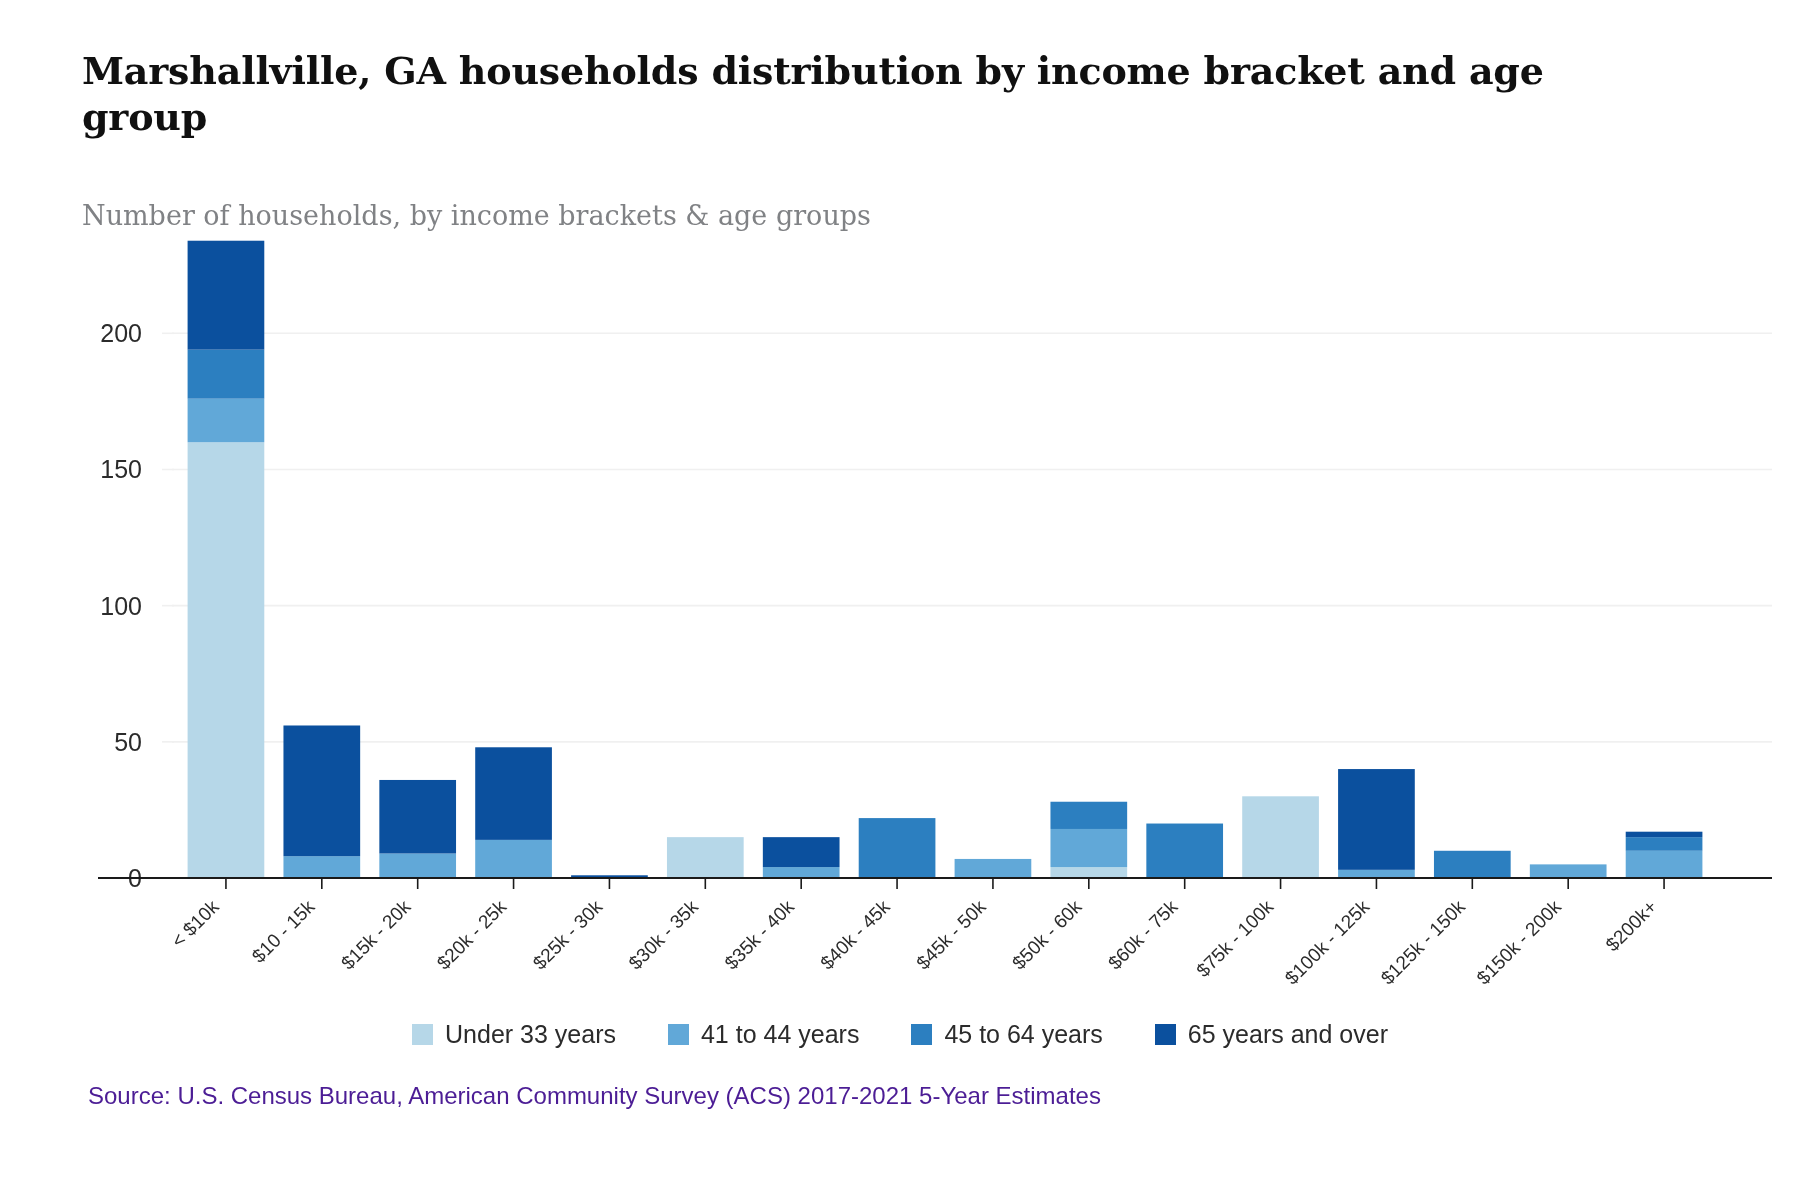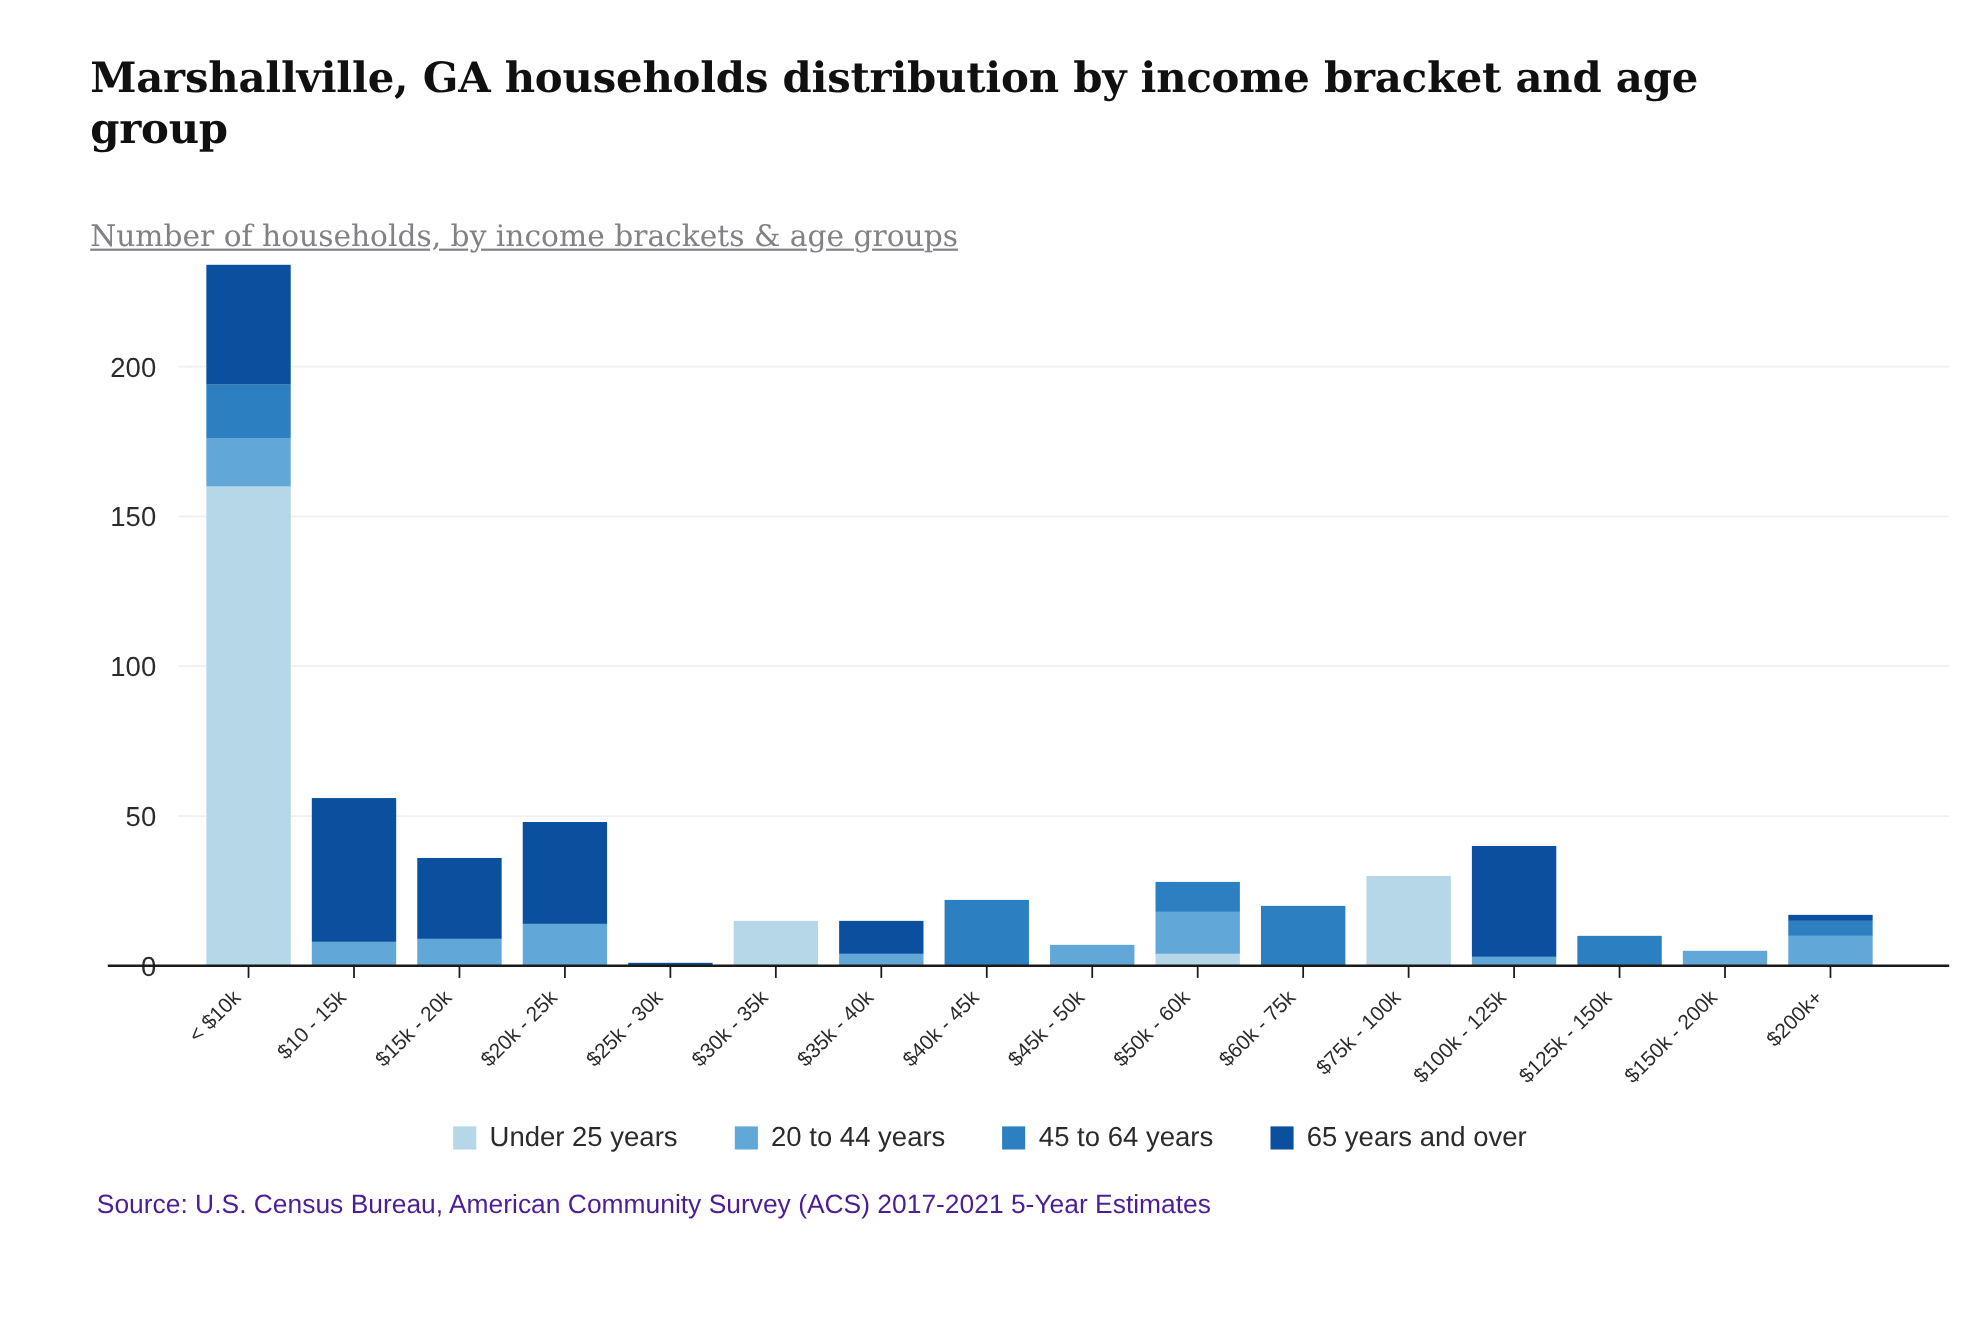--- a/index.html
+++ b/index.html
@@ -35,21 +35,20 @@
   }
   .subtitle {
     position: absolute;
     left: 82px;
     top: 200px;
     width: 1400px;
     font-family: "DejaVu Serif", "Liberation Serif", serif;
     font-size: 27px;
     color: #808285;
     letter-spacing: 0px;
-    text-decoration: underline;
   }
   
   #plot {
     position: absolute;
     left: 0;
     top: 0;
     width: 1800px;
     height: 1200px;
   }
   .gridline {
@@ -205,25 +204,25 @@
       <text x="1466.3125" y="908" class="xtick-label" transform="rotate(-45 1466.3125 908)">$125k - 150k</text>
       <line x1="1568.1875" x2="1568.1875" y1="878" y2="889" class="tickmark"></line>
       <text x="1562.1875" y="908" class="xtick-label" transform="rotate(-45 1562.1875 908)">$150k - 200k</text>
       <line x1="1664.0625" x2="1664.0625" y1="878" y2="889" class="tickmark"></line>
       <text x="1658.0625" y="908" class="xtick-label" transform="rotate(-45 1658.0625 908)">$200k+</text>
     </svg>
 
   <div class="legend" id="legend">
       <div class="legend-item">
         <span class="legend-swatch" style="background: rgb(182, 215, 232);"></span>
-        <span class="legend-label">Under 25 years</span>
+        <span class="legend-label">Under 33 years</span>
       </div>
       <div class="legend-item">
         <span class="legend-swatch" style="background: rgb(97, 168, 216);"></span>
-        <span class="legend-label">20 to 44 years</span>
+        <span class="legend-label">41 to 44 years</span>
       </div>
       <div class="legend-item">
         <span class="legend-swatch" style="background: rgb(44, 127, 192);"></span>
         <span class="legend-label">45 to 64 years</span>
       </div>
       <div class="legend-item">
         <span class="legend-swatch" style="background: rgb(11, 80, 158);"></span>
         <span class="legend-label">65 years and over</span>
       </div>
     </div>

